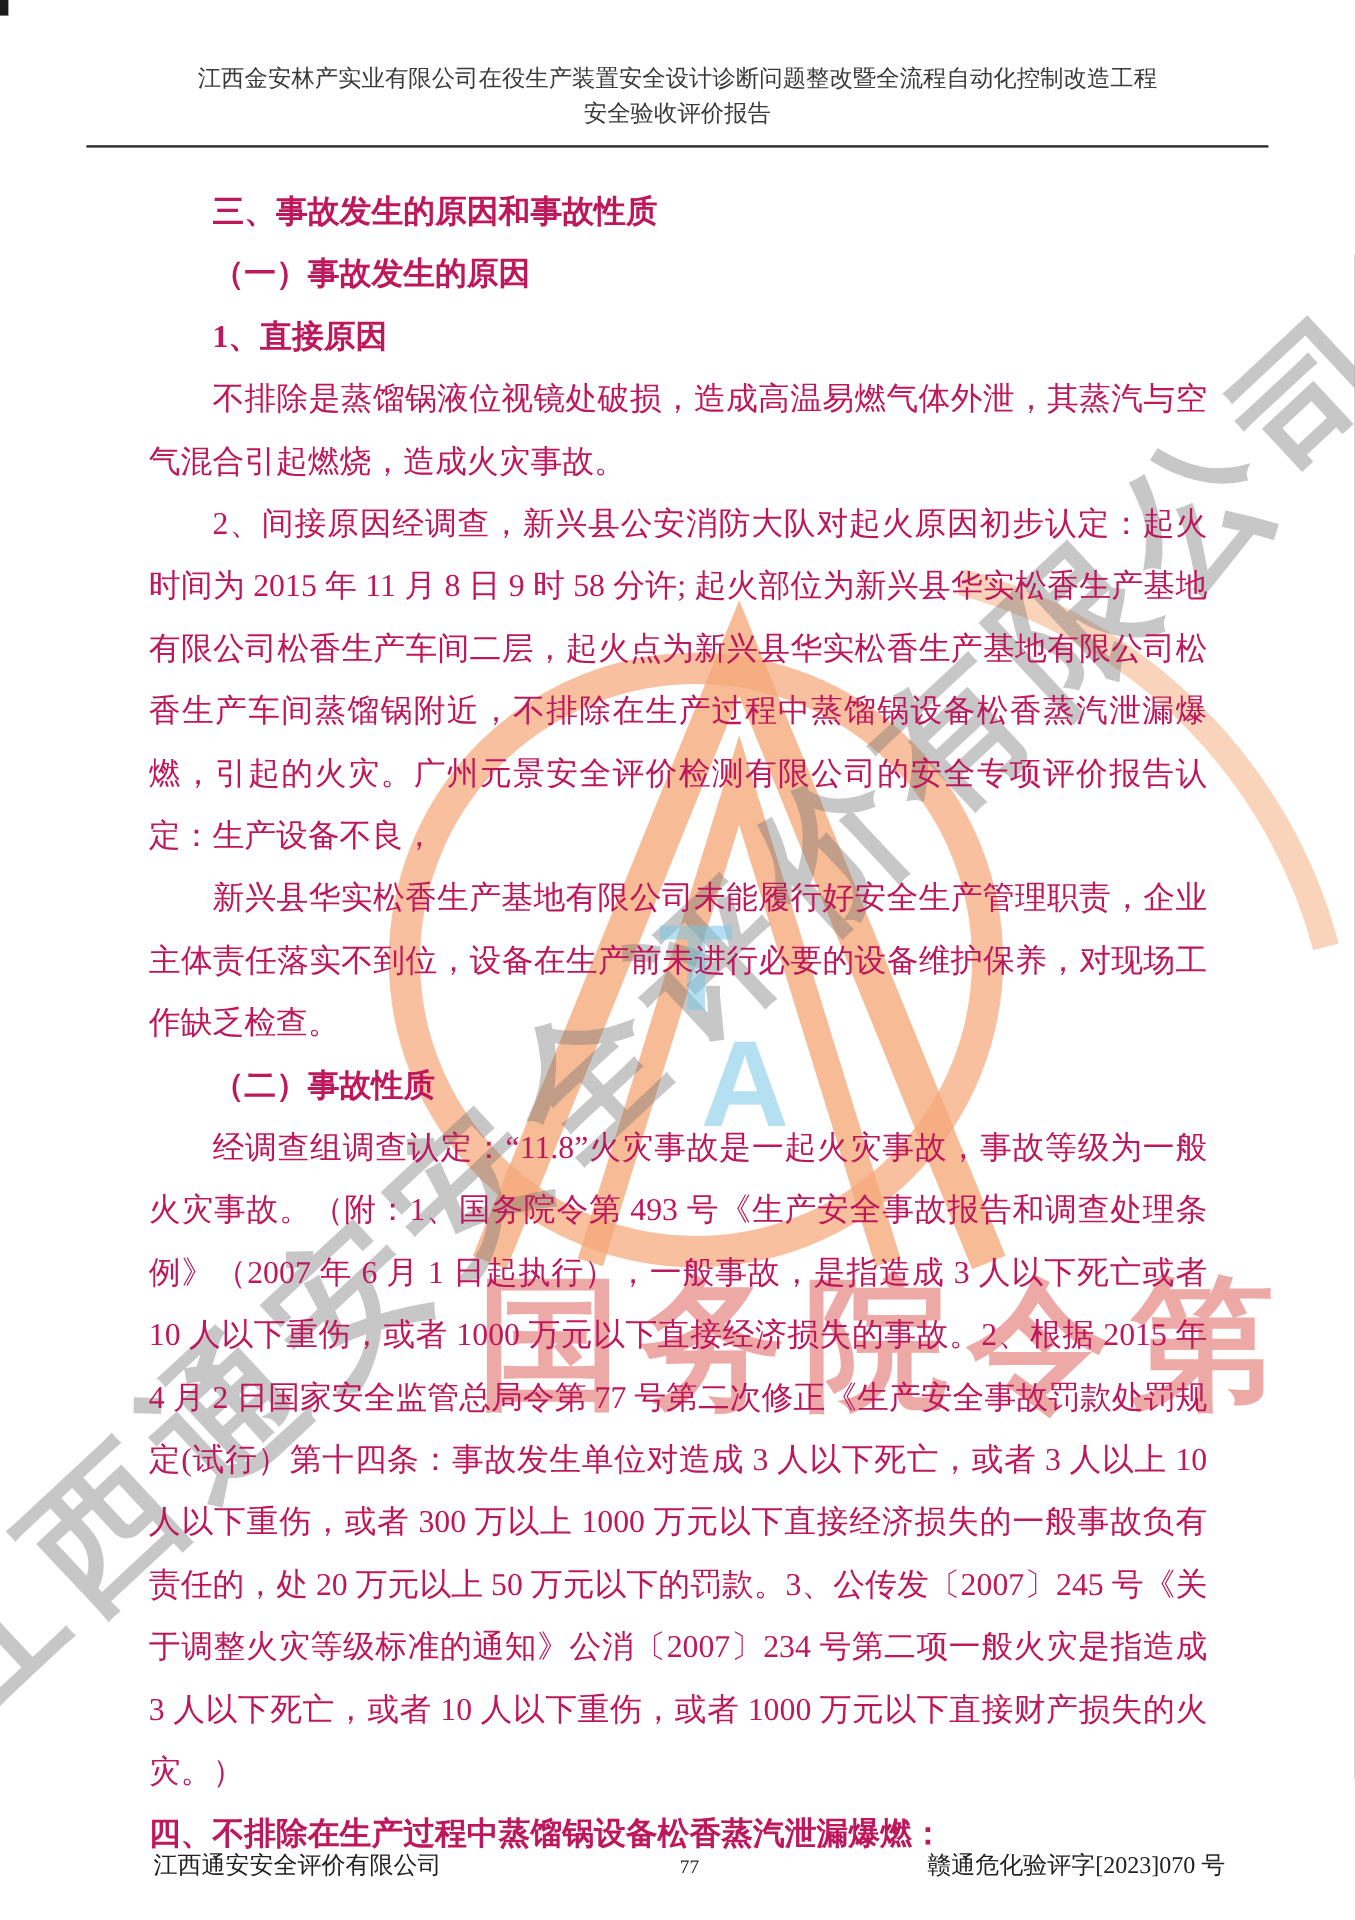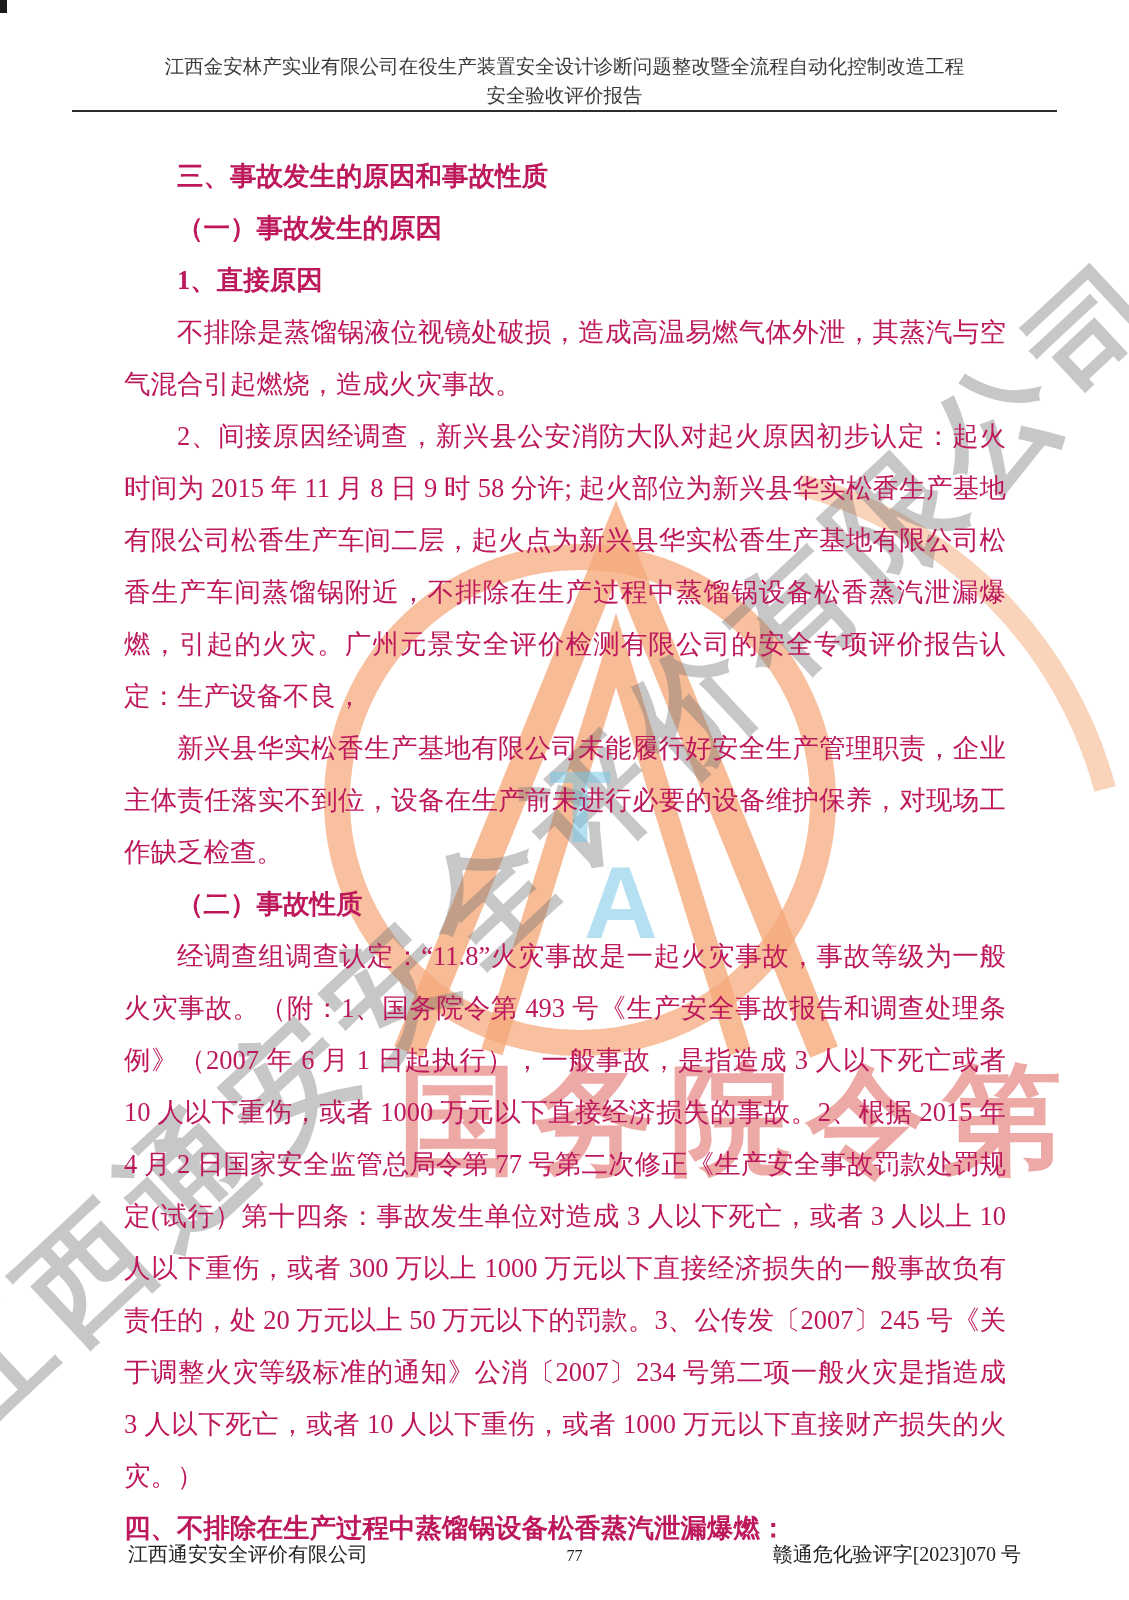--- a/index.html
+++ b/index.html
@@ -28,21 +28,21 @@
     position:absolute; left:398px; top:1040px; white-space:nowrap;
     font-size:120px; font-weight:bold; letter-spacing:16px;
     color:rgba(216,76,70,0.48);
     font-family:"Liberation Serif", serif;
   }
   .corner-mark { position:absolute; left:0; top:0; width:7px; height:13px; background:#1b1b1b; z-index:3; }
   
   .hdr {
     position:absolute; top:52px; left:72px; right:72px; z-index:2;
     text-align:center; font-size:19.5px; line-height:29px; color:#3a3a3a;
-    border-bottom:2px solid #2c2c2c; 
+    border-bottom:2px solid #2c2c2c; padding-bottom:11px;
   }
   
   .content {
     position:absolute; top:150px; left:124px; width:882px; z-index:2;
     font-size:26.5px; line-height:52px; color:#be185d;
     text-align:justify;
   }
   .content p { margin:0; text-indent:2em; }
   .content p.heading { font-weight:bold; }
   .content p.flush { text-indent:0; }

